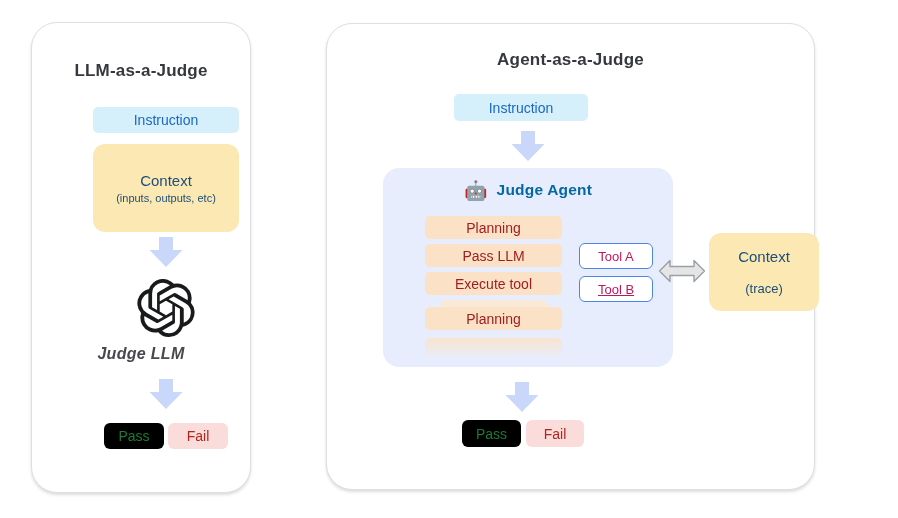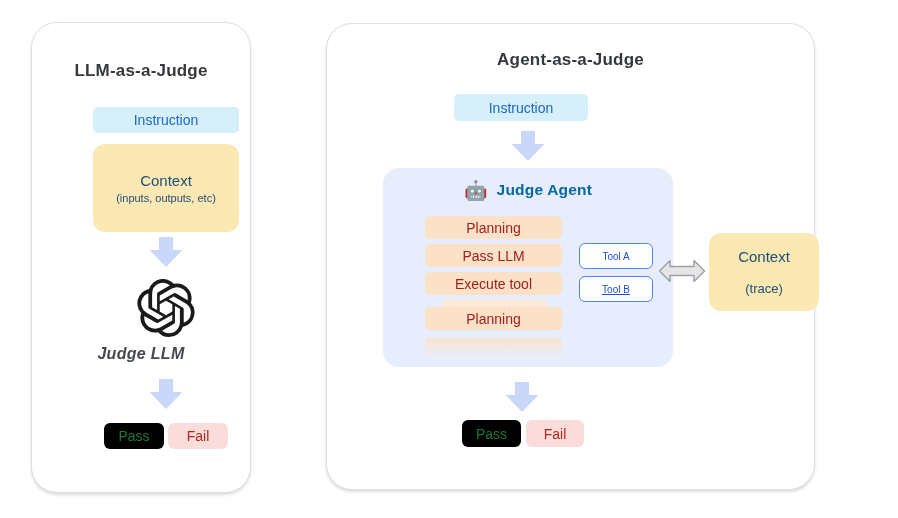--- a/index.html
+++ b/index.html
@@ -64,21 +64,21 @@
     background:#FAE9D6; border-radius:5px;
   }
   .step-faded {
     position:absolute; left:42px; top:170px; width:137px; height:21px;
     border-radius:5px;
     background:linear-gradient(to bottom, rgba(249,227,203,0.95), rgba(249,227,203,0));
   }
   .tool-box {
     position:absolute; left:196px; width:74px; height:26px;
     background:#ffffff; border:1.5px solid #4A86E8; border-radius:6px;
-    color:#1d4ed8; font-size:10px; font-weight:500;
+    color:#be185d; font-size:13px; font-weight:500;
     display:flex; align-items:center; justify-content:center;
   }
   .double-arrow { position:absolute; left:331px; top:234px; width:48px; height:26px; }
   .double-arrow svg { display:block; width:100%; height:100%; }
 </style>
 </head>
 <body>
 
 <div class="canvas">
 

